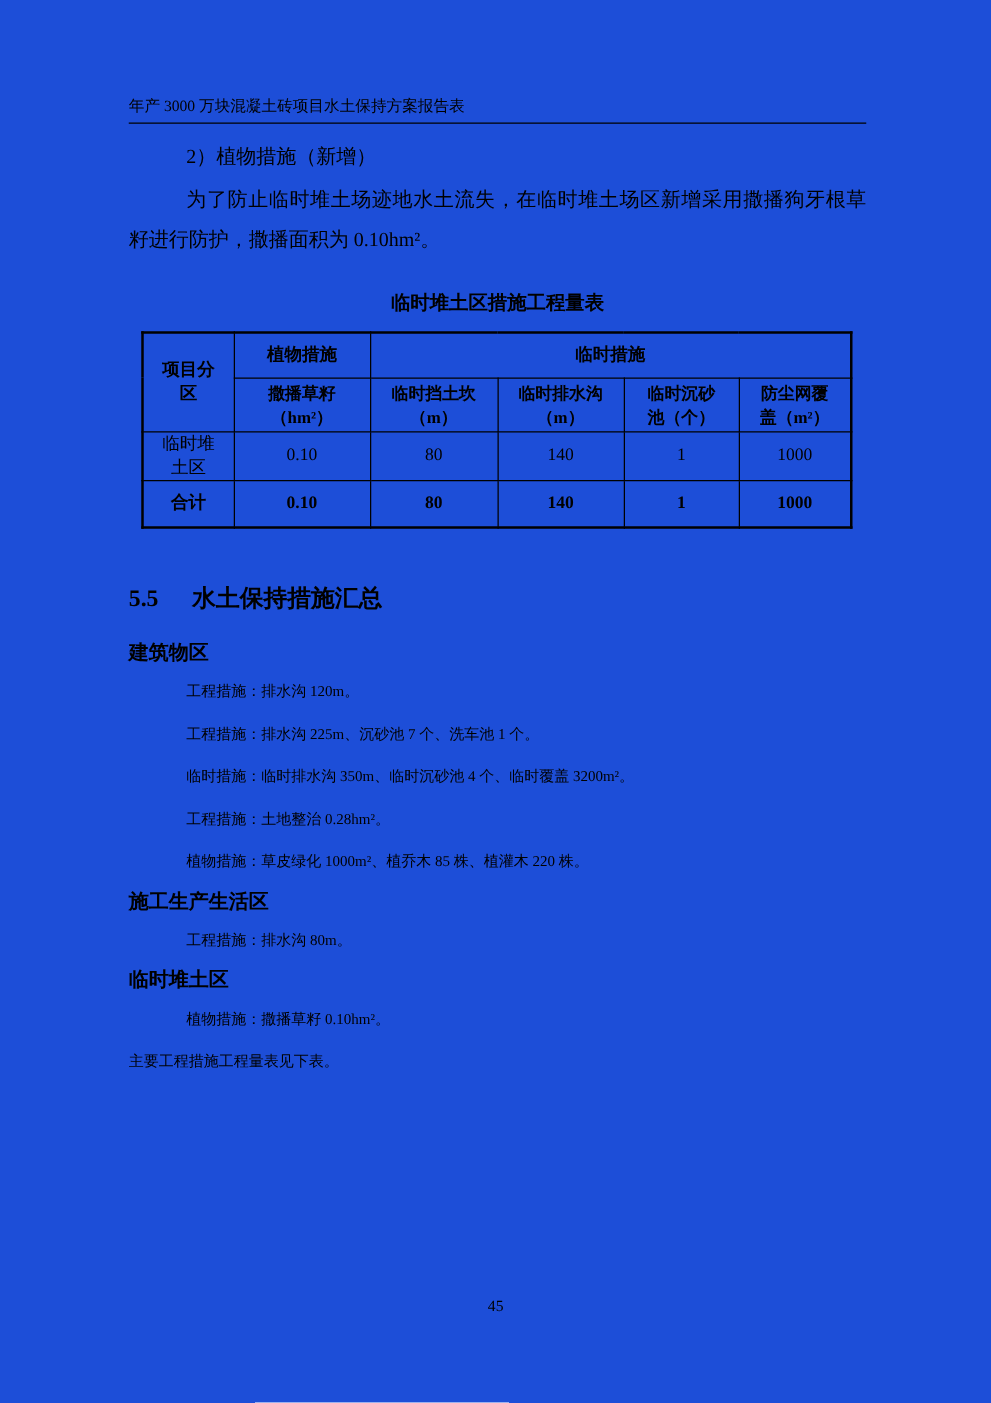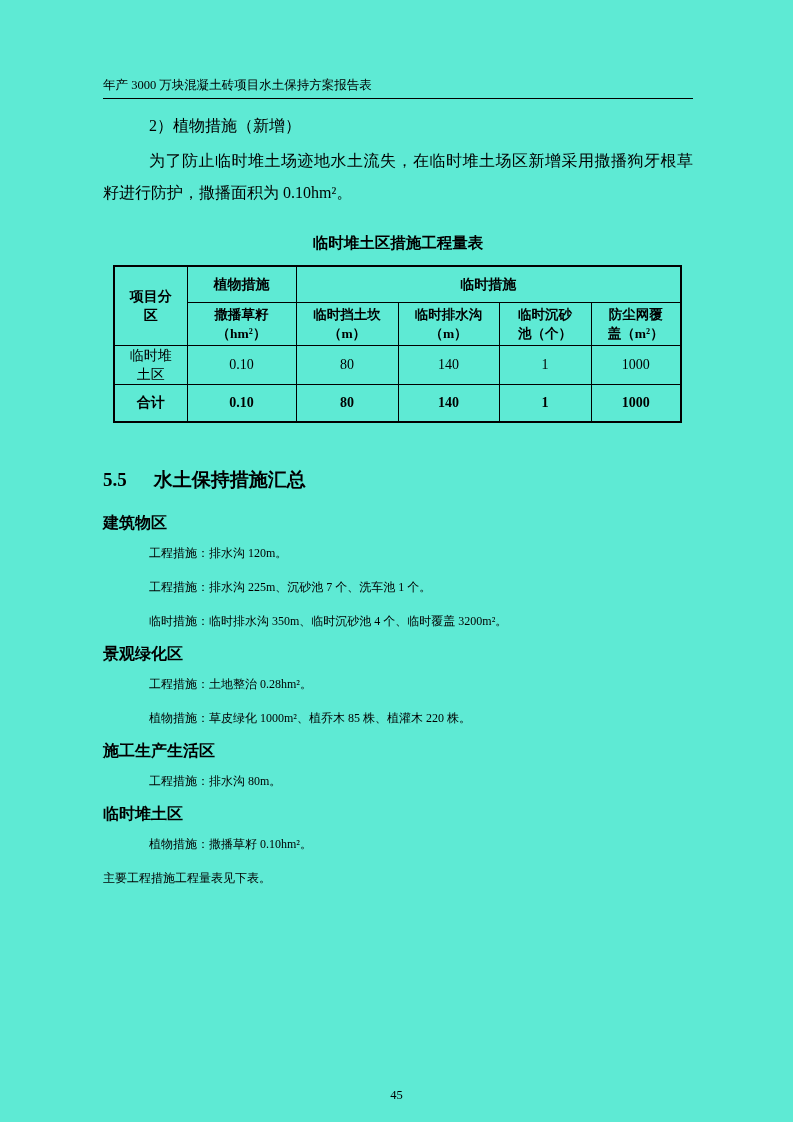--- a/index.html
+++ b/index.html
@@ -4,21 +4,21 @@
 <style>
   * { margin: 0; padding: 0; box-sizing: border-box; }
   html, body { background: #ffffff; }
   body { font-family: "Liberation Serif", "DejaVu Serif", serif; color: #000000; }
 
   .page {
     position: relative;
     width: 793px;
     height: 1122px;
     margin: 0 auto;
-    background: #5eead4;
+    background: #1d4ed8;
     padding: 78px 100px 0 103px;
     overflow: hidden;
   }
 
   
   .running-header {
     font-size: 12.5px;
     line-height: 15px;
     padding-bottom: 5px;
     border-bottom: 1.5px solid #000;
@@ -90,21 +90,21 @@
     font-size: 12px;
     line-height: 27px;
     margin-top: 7px;
   }
   .sub-line.noindent { text-indent: 0; margin-top: 7px; }
 
   .page-number {
     position: absolute;
     left: 0;
     right: 0;
-    top: 1088px;
+    top: 1038px;
     text-align: center;
     font-size: 12.5px;
   }
 </style>
 </head>
 <body>
 
 <div class="page">
 
   <div class="running-header">
@@ -160,21 +160,20 @@
   </table>
 
   <h2 class="section-heading"><span class="sec-num">5.5</span><span>水土保持措施汇总</span></h2>
 
   <h3 class="sub-heading first-sub">建筑物区</h3>
   <p class="sub-line indent">工程措施：排水沟 120m。</p>
 
   <p class="sub-line indent">工程措施：排水沟 225m、沉砂池 7 个、洗车池 1 个。</p>
   <p class="sub-line indent">临时措施：临时排水沟 350m、临时沉砂池 4 个、临时覆盖 3200m²。</p>
 
-  <h3 class="sub-heading">景观绿化区</h3>
   <p class="sub-line indent">工程措施：土地整治 0.28hm²。</p>
   <p class="sub-line indent">植物措施：草皮绿化 1000m²、植乔木 85 株、植灌木 220 株。</p>
 
   <h3 class="sub-heading">施工生产生活区</h3>
   <p class="sub-line indent">工程措施：排水沟 80m。</p>
 
   <h3 class="sub-heading">临时堆土区</h3>
   <p class="sub-line indent">植物措施：撒播草籽 0.10hm²。</p>
   <p class="sub-line noindent">主要工程措施工程量表见下表。</p>
 

